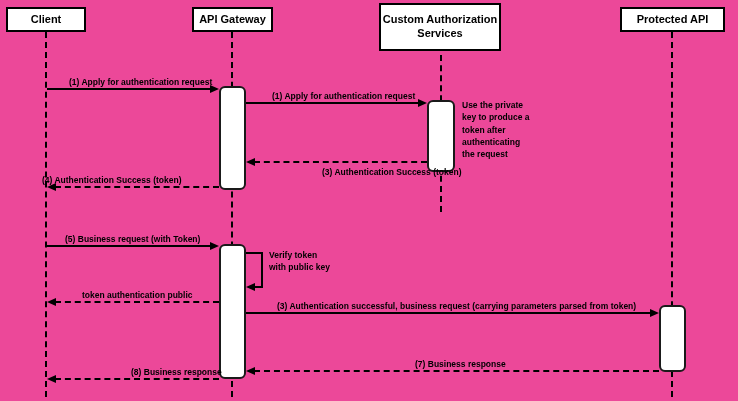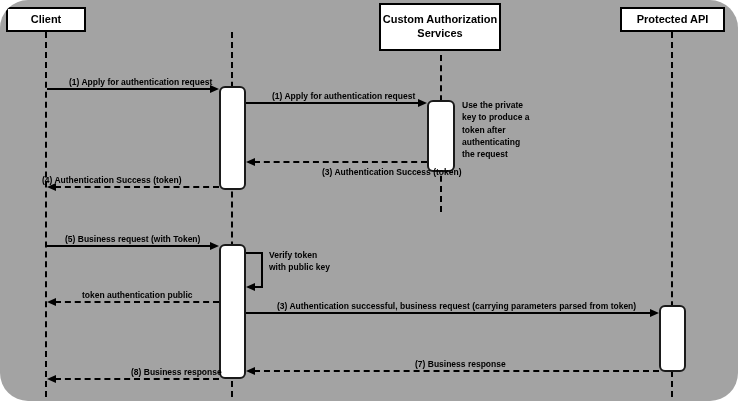--- a/index.html
+++ b/index.html
@@ -1,19 +1,18 @@
 <!DOCTYPE html>
 <html><head>
 <meta charset="utf-8">
 <style>
   html,body{margin:0;padding:0;background:#ffffff;}
   #stage{
-    position:relative;width:738px;height:401px;background:#a3a3a3;overflow:hidden;
+    position:relative;width:738px;height:401px;background:#ec4899;overflow:hidden;
     font-family:"Liberation Sans",sans-serif;
-    border-radius:28px;
   }
   .actor-box{
     position:absolute;display:flex;align-items:center;justify-content:center;
     background:#ffffff;border:2px solid #000000;box-sizing:border-box;
     font-weight:bold;font-size:11px;line-height:1.25;text-align:center;
     white-space:pre-line;color:#000000;z-index:3;
   }
   .lifeline{position:absolute;width:0;border-left:2px dashed #000000;z-index:1;}
   .activation{
     position:absolute;background:#ffffff;border:2px solid #1a1a1a;
@@ -38,20 +37,21 @@
 </style>
 </head>
 <body>
 
 <div id="stage">
     <div class="lifeline" style="left: 45px; top: 32px; height: 365px;"></div>
     <div class="lifeline" style="left: 231px; top: 32px; height: 365px;"></div>
     <div class="lifeline" style="left: 440px; top: 35px; height: 177px;"></div>
     <div class="lifeline" style="left: 671px; top: 32px; height: 365px;"></div>
     <div class="actor-box" style="left: 6px; top: 7px; width: 80px; height: 25px;">Client</div>
+    <div class="actor-box" style="left: 192px; top: 7px; width: 81px; height: 25px;">API Gateway</div>
     <div class="actor-box" style="left: 379px; top: 3px; width: 122px; height: 48px;">Custom Authorization
 Services</div>
     <div class="actor-box" style="left: 620px; top: 7px; width: 105px; height: 25px;">Protected API</div>
     <div class="activation" style="left: 219px; top: 86px; width: 27px; height: 104px;"></div>
     <div class="activation" style="left: 427px; top: 100px; width: 28px; height: 72px;"></div>
     <div class="activation" style="left: 219px; top: 244px; width: 27px; height: 135px;"></div>
     <div class="activation" style="left: 659px; top: 305px; width: 27px; height: 67px;"></div>
     <div class="msg-line solid" style="left: 47px; top: 88px; width: 164px;"></div>
     <div class="arrow-head right" style="left: 210px; top: 85px;"></div>
     <div class="msg-label" style="left: 69px; top: 77px;">(1) Apply for authentication request</div>

